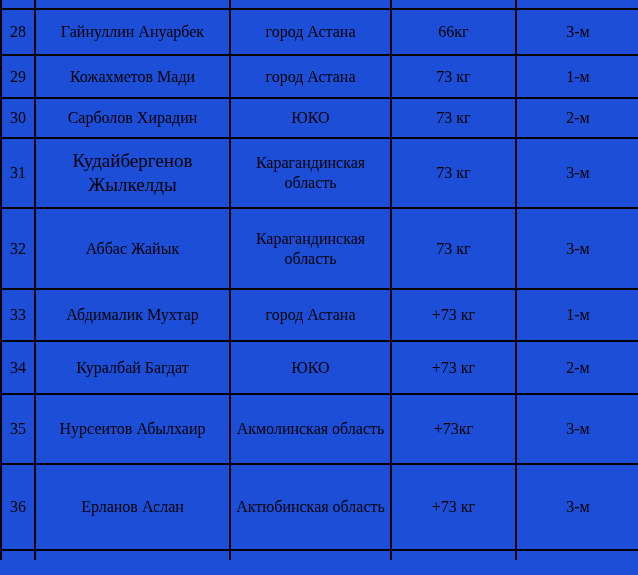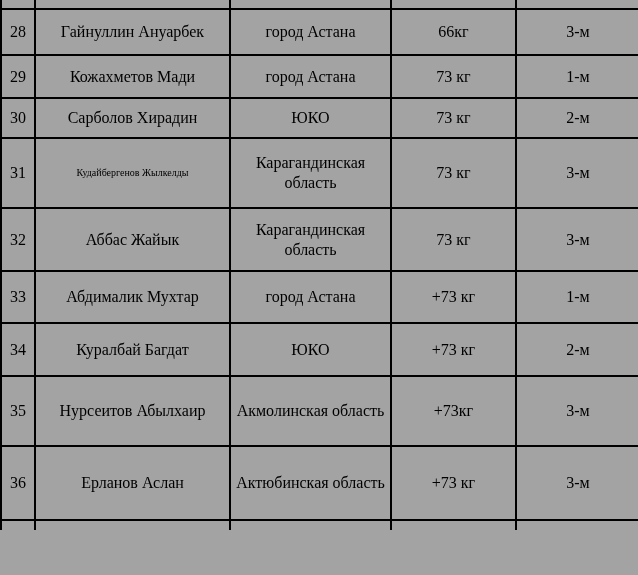--- a/index.html
+++ b/index.html
@@ -4,21 +4,21 @@
 <style>
   html, body {
     margin: 0;
     padding: 0;
     background: #ffffff;
   }
   .page {
     position: relative;
     width: 638px;
     height: 575px;
-    background: #a3a3a3;
+    background: #1d4ed8;
     overflow: hidden;
   }
   table.results {
     border-collapse: collapse;
     table-layout: fixed;
     width: 638px;
     font-family: "Liberation Serif", "DejaVu Serif", serif;
     font-size: 16px;
     color: #000000;
   }
@@ -33,33 +33,33 @@
   
   tr.partial-top td { border-top: none; }
   tr.partial-bottom td { border-bottom: none; }
   table.results td:last-child { border-right: none; }
 
   td.cell-name {
     text-align: left;
     padding-left: 8px;
     padding-right: 4px;
   }
-  td.cell-name.small-text { font-size: 10px; margin-left: 8px; }
+  td.cell-name.small-text { font-size: 19px; margin-left: 8px; }
   td.cell-region { padding: 0 12px; }
 
   tr.partial-top    { height: 9px; }
   tr.row-28         { height: 46px; }
   tr.row-29         { height: 43px; }
   tr.row-30         { height: 40px; }
   tr.row-31         { height: 70px; }
-  tr.row-32         { height: 63px; padding-left: 25px; }
+  tr.row-32         { height: 81px; padding-left: 25px; }
   tr.row-33         { height: 52px; }
   tr.row-34         { height: 53px; margin-top: 36px; }
   tr.row-35         { height: 70px; margin-left: 36px; }
-  tr.row-36         { height: 74px; }
+  tr.row-36         { height: 86px; }
   tr.partial-bottom { height: 10px; }
 </style>
 </head>
 <body>
 
 <div class="page">
   <table class="results">
     <colgroup>
       <col style="width:34px">
       <col style="width:195px">

